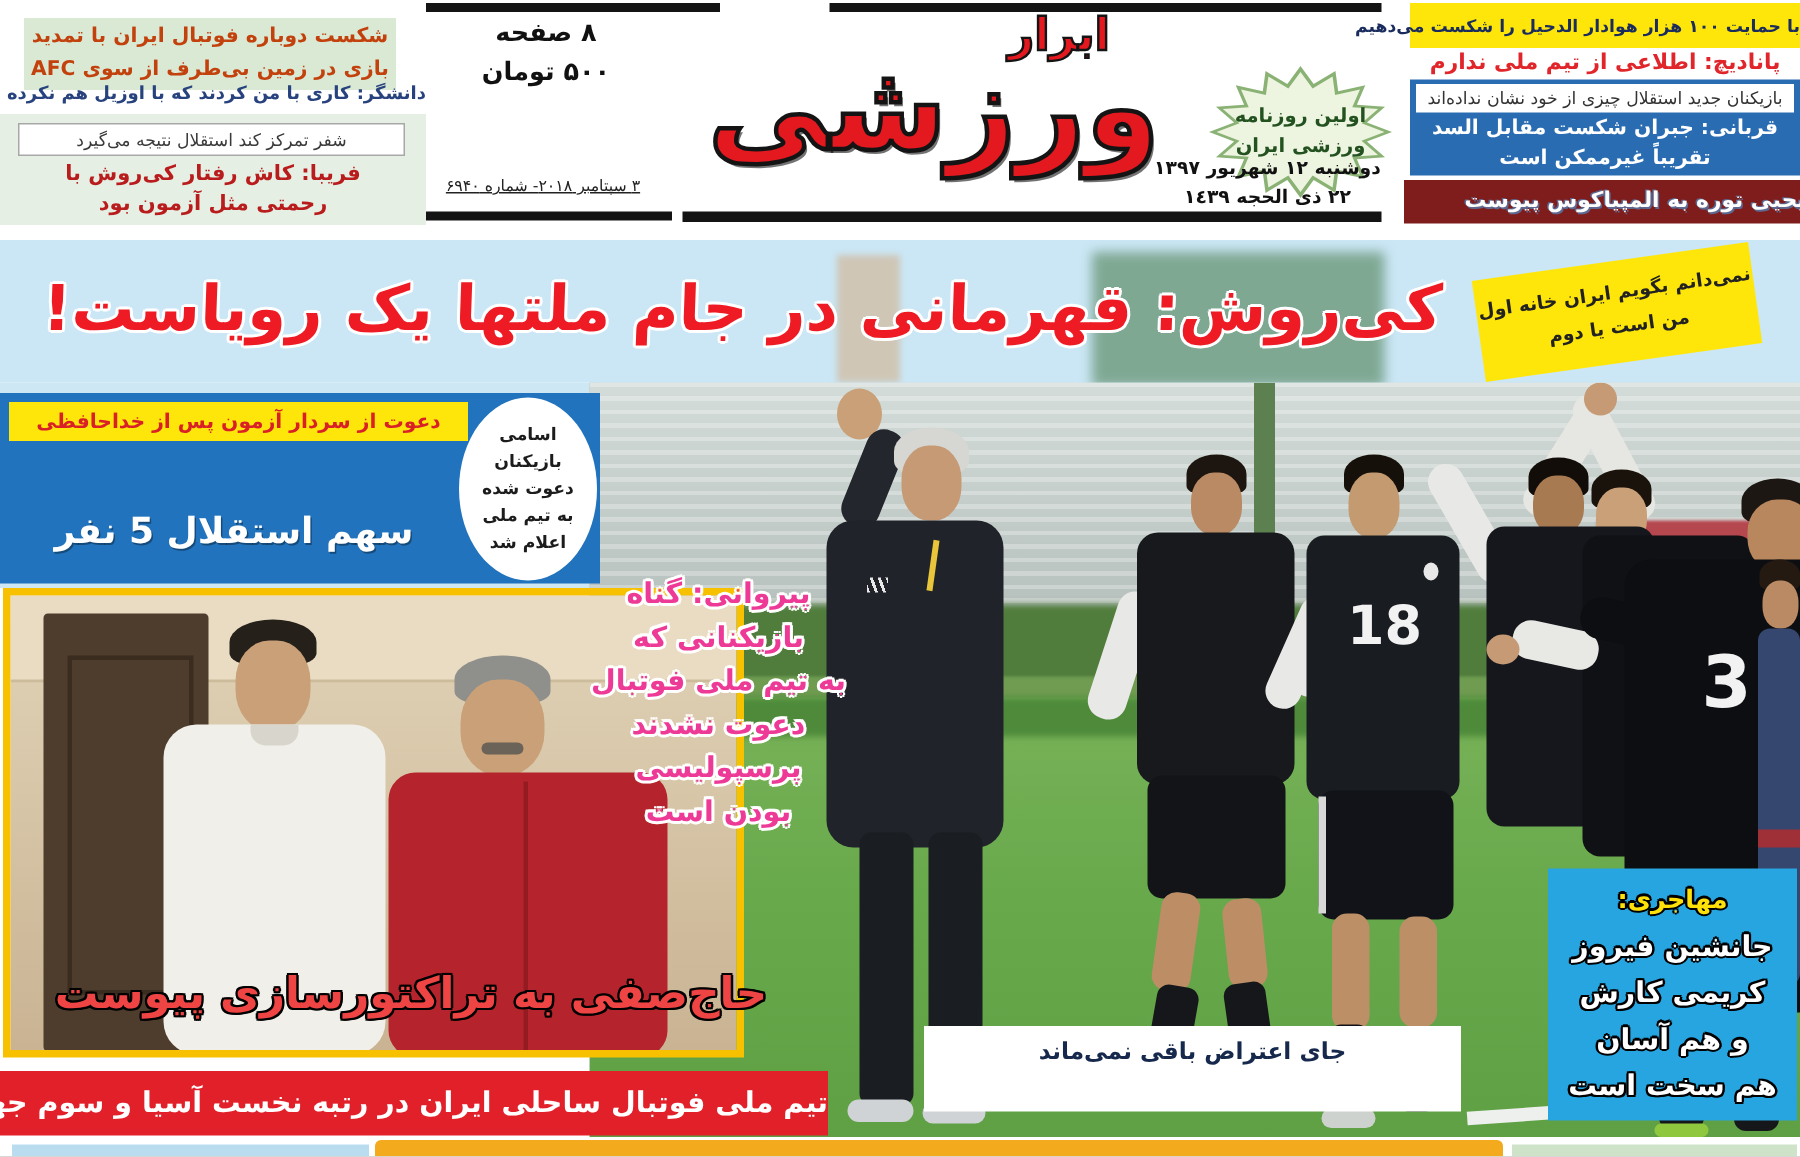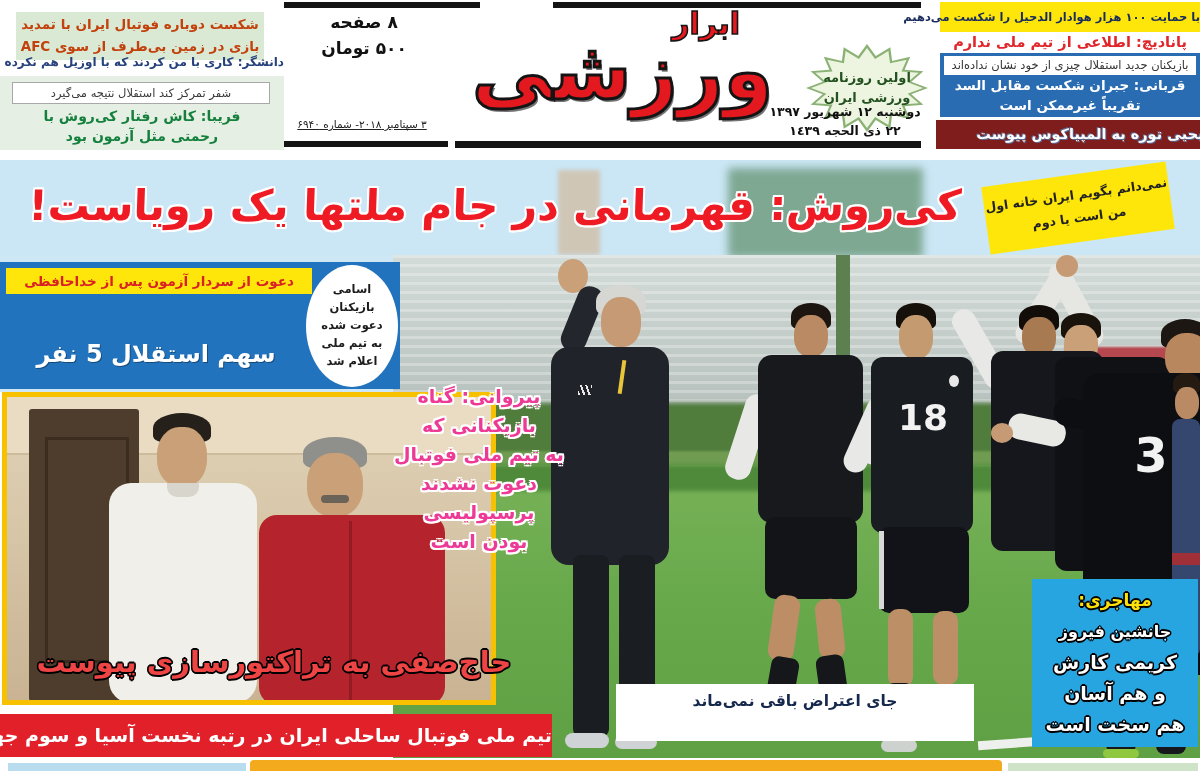--- a/index.html
+++ b/index.html
@@ -44,21 +44,21 @@
     </div>
 
     <div class="abs fa ctr bold nw" style="left:0;top:55px;width:284px;color:#27427d;font-size:12px;">
       <span>دانشگر: کاری با من کردند که با اوزیل هم نکرده بودند</span>
     </div>
 
     <div class="abs" style="left:0;top:76px;width:284px;height:74px;background:#e6efe3;">
       <div class="abs fa ctr nw" style="left:12px;top:6px;width:256px;height:20px;background:#fff;border:1px solid #a8a8a8;color:#3a3a3a;font-size:11.5px;line-height:20px;">
         <span>شفر تمرکز کند استقلال نتیجه می‌گیرد</span>
       </div>
-      <div class="abs fa ctr bold" style="left:0;top:30px;width:284px;color:#15803d;font-size:14px;line-height:1.45;padding:0 26px;box-sizing:border-box;">
+      <div class="abs fa ctr bold" style="left:0;top:30px;width:284px;color:#b91c1c;font-size:14px;line-height:1.45;padding:0 26px;box-sizing:border-box;">
         <span>فریبا: کاش رفتار کی‌روش با رحمتی مثل آزمون بود</span>
       </div>
     </div>
 
     <div class="abs bar" style="left:284px;top:2px;width:196px;height:6px;"></div>
     <div class="abs bar" style="left:553px;top:2px;width:368px;height:6px;"></div>
     <div class="abs bar" style="left:284px;top:141px;width:164px;height:6px;"></div>
     <div class="abs bar" style="left:455px;top:141px;width:466px;height:7px;"></div>
 
     <div class="abs fa ctr bold" style="left:284px;top:12px;width:160px;color:#111;font-size:17px;">
@@ -262,21 +262,21 @@
   <div class="abs fa ctr bold nw" style="left:0;top:714px;width:552px;height:43px;background:#e1202a;color:#fff;font-size:19px;line-height:43px;z-index:7;">
     <span>تیم ملی فوتبال ساحلی ایران در رتبه نخست آسیا و سوم جهان</span>
   </div>
 
   <div class="abs fa ctr bold" style="left:616px;top:684px;width:358px;height:57px;background:#fff;color:#16294d;font-size:15.5px;line-height:1.6;padding-top:5px;box-sizing:border-box;z-index:7;">
     <div class="nw">جای اعتراض باقی نمی‌ماند</div>
   </div>
 
   <div class="abs fa ctr bold" style="left:1032px;top:579px;width:166px;height:168px;background:#27a5e0;padding-top:6px;box-sizing:border-box;z-index:7;line-height:31px;">
     <div class="ob nw" style="color:#ffe10a;font-size:17px;">مهاجری:</div>
-    <div class="ob nw" style="color:#fff;font-size:16px;">جانشین فیروز</div>
+    <div class="ob nw" style="color:#fff;font-size:19px;">جانشین فیروز</div>
     <div class="ob nw" style="color:#fff;font-size:19px;">کریمی کارش</div>
     <div class="ob nw" style="color:#fff;font-size:19px;">و هم آسان</div>
     <div class="ob nw" style="color:#fff;font-size:19px;">هم سخت است</div>
   </div>
 
   <div class="abs" style="left:0;top:758px;width:1200px;height:13px;background:#fff;z-index:8;"></div>
   <div class="abs" style="left:8px;top:763px;width:238px;height:8px;background:#b9ddef;z-index:9;"></div>
   <div class="abs" style="left:250px;top:760px;width:752px;height:11px;background:#f3ab1d;border-radius:4px 4px 0 0;z-index:9;"></div>
   <div class="abs" style="left:1008px;top:763px;width:190px;height:8px;background:#cfe3c8;z-index:9;"></div>
 

